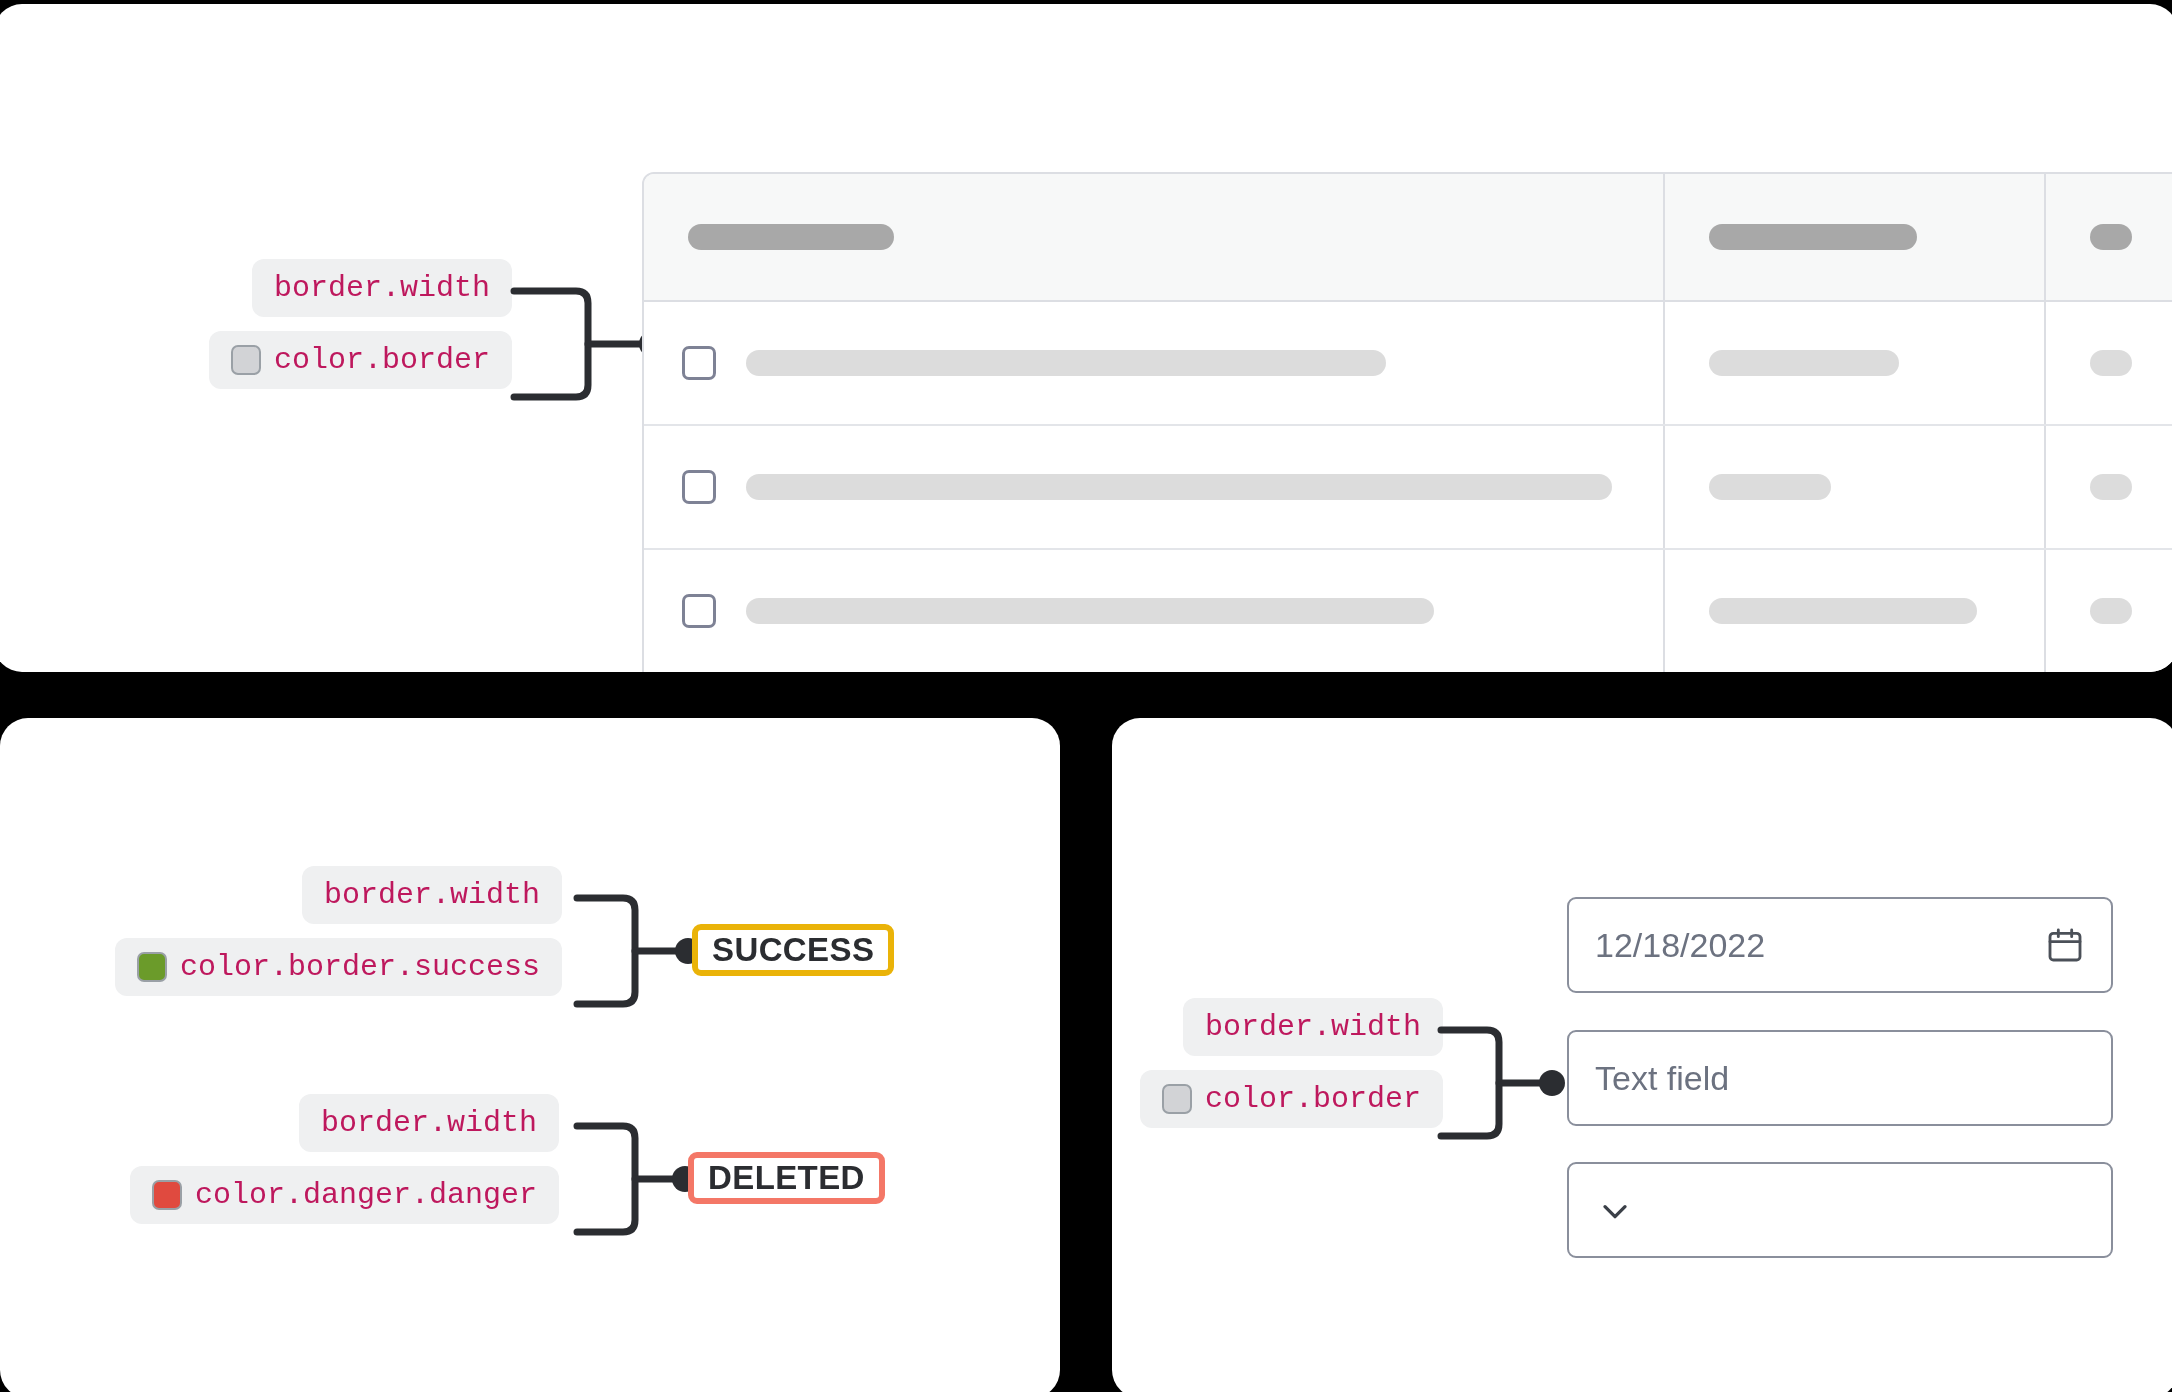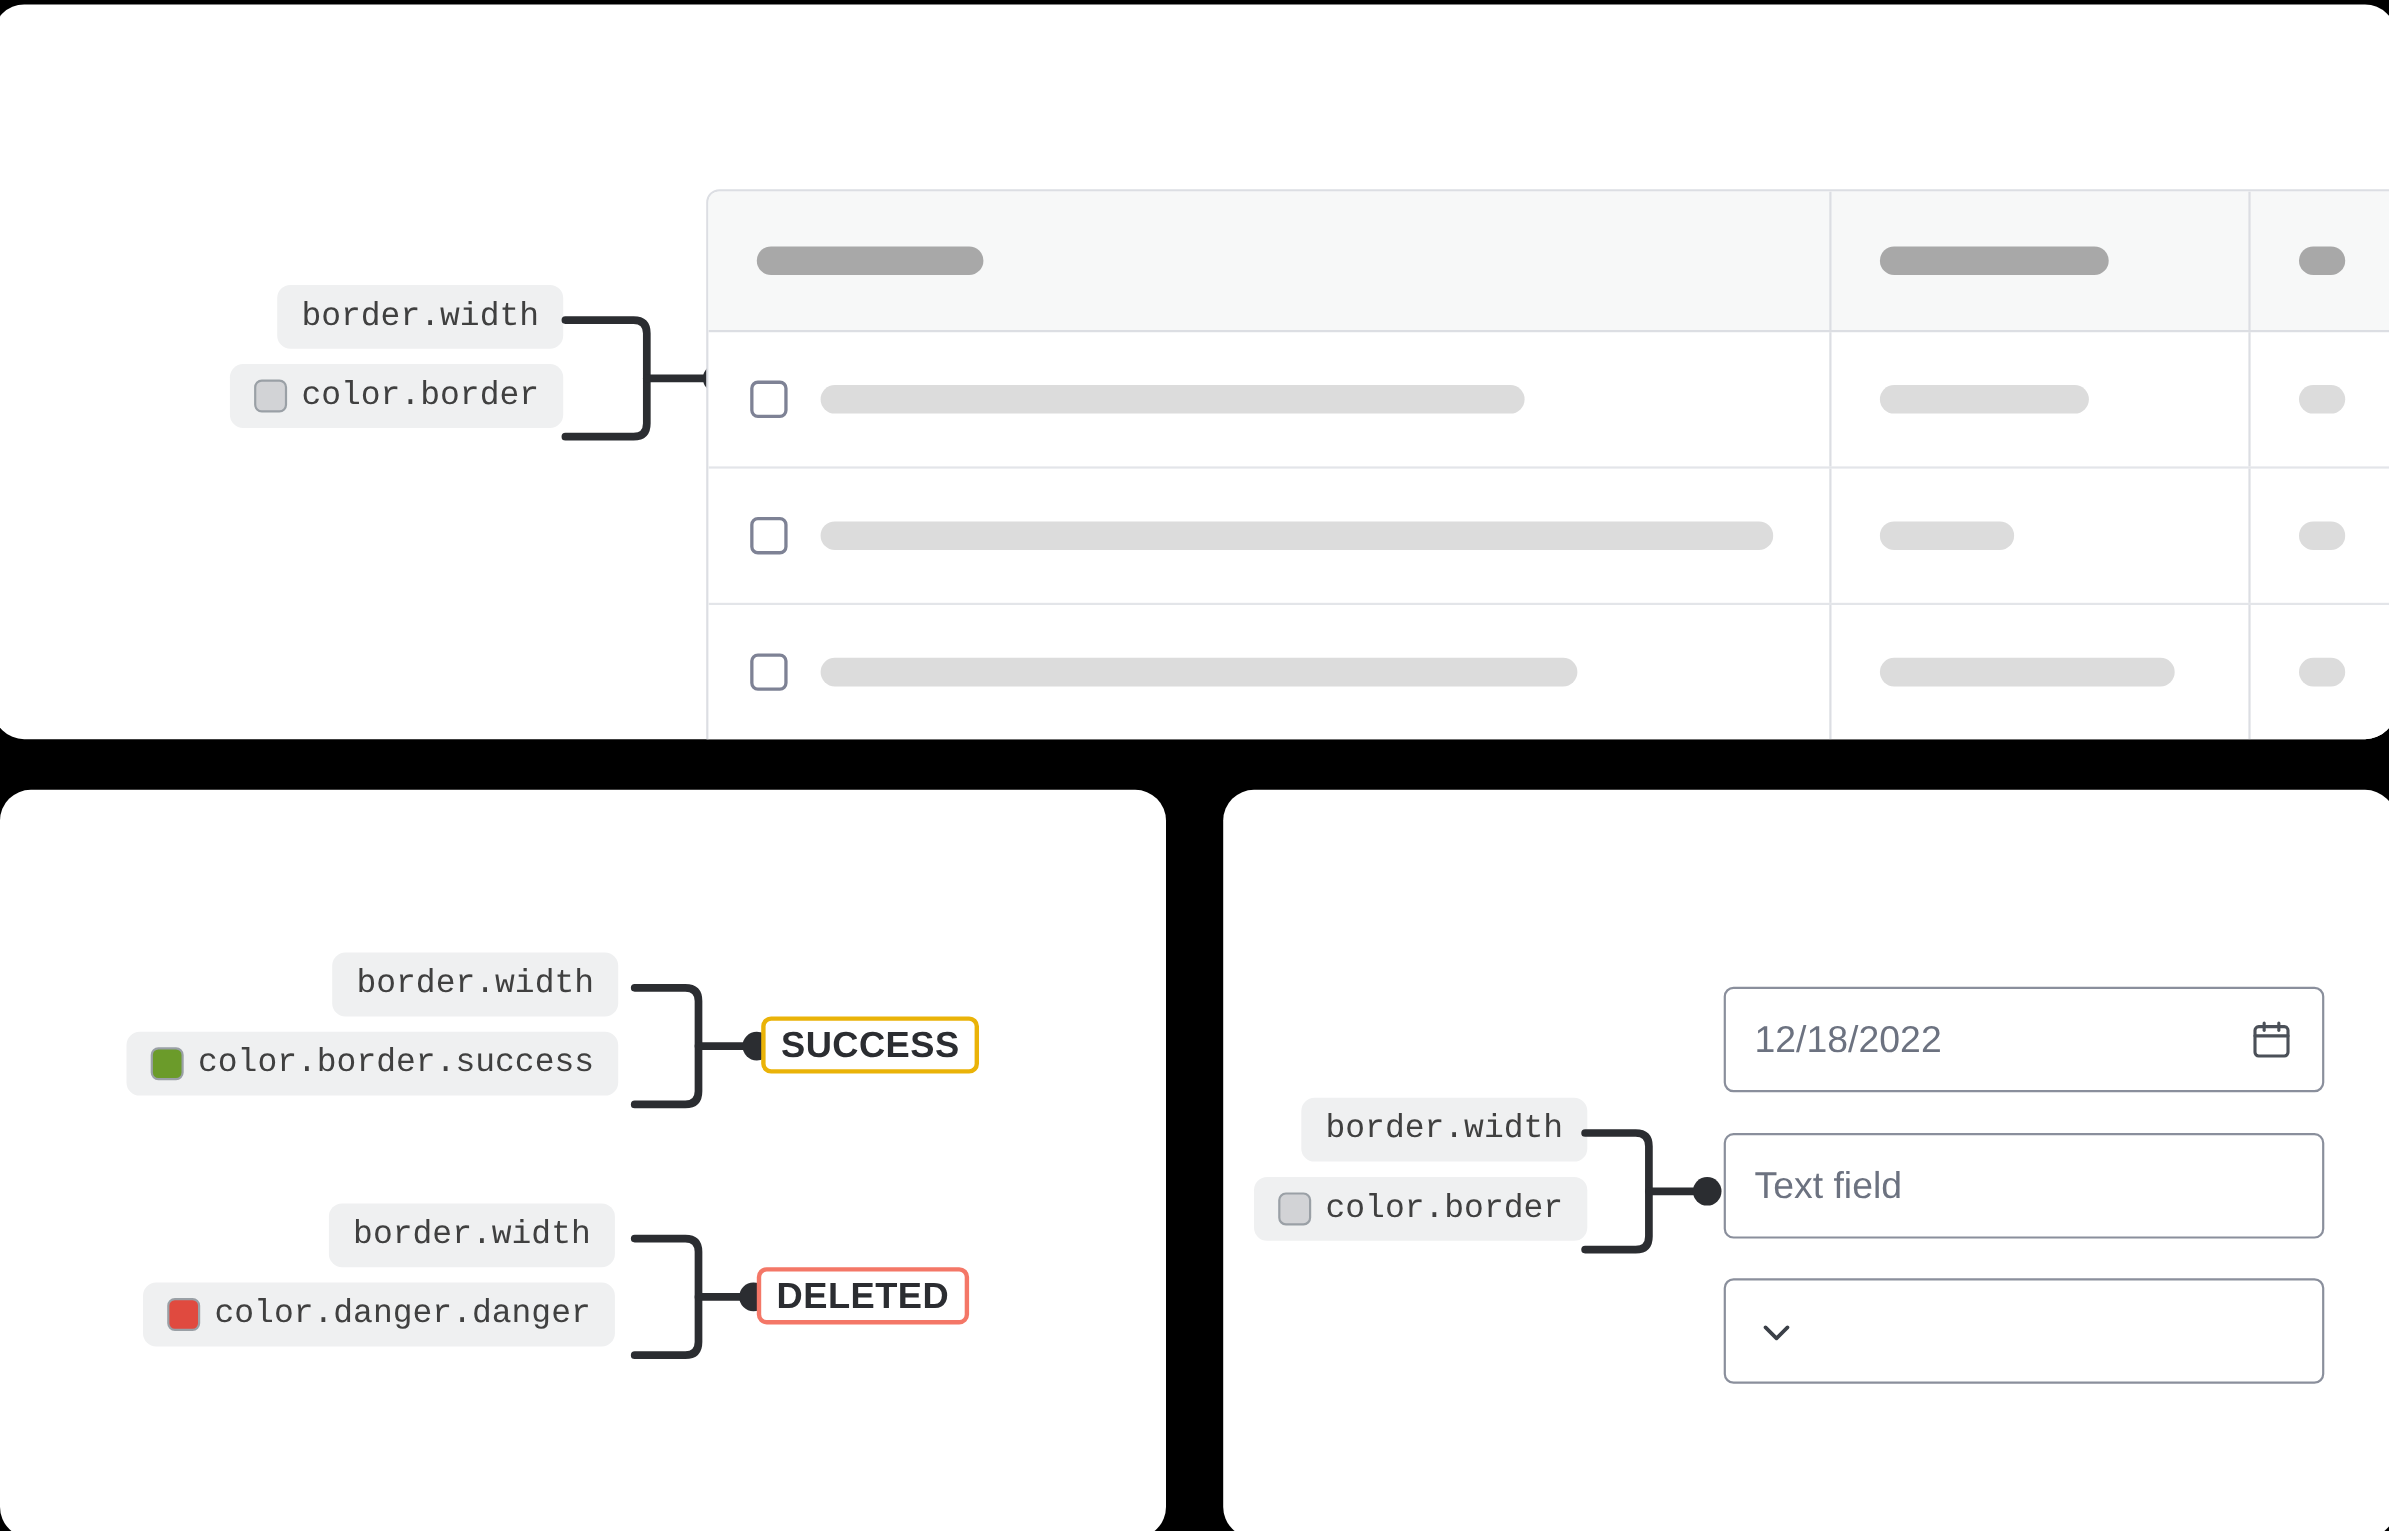--- a/index.html
+++ b/index.html
@@ -28,21 +28,21 @@
   .token {
     display: inline-flex;
     align-items: center;
     gap: 13px;
     background: #eff0f1;
     border-radius: 12px;
     padding: 9px 22px;
     font-family: "Liberation Mono", "DejaVu Sans Mono", monospace;
     font-size: 30px;
     line-height: 40px;
-    color: #404040;
+    color: #be185d;
     white-space: nowrap;
   }
   .swatch {
     width: 30px; height: 30px;
     border-radius: 7px;
     border: 2px solid #9aa0a6;
     flex: 0 0 auto;
     display: inline-block;
   }
 
@@ -79,21 +79,21 @@
   .bar { height: 26px; border-radius: 13px; background: #dcdcdc; }
   .bar.head { background: #a8a8a8; height: 26px; }
 
   
   .badge {
     position: absolute;
     display: inline-flex; align-items: center; justify-content: center;
     height: 52px;
     padding: 0 14px;
     border-radius: 9px;
-    border: 4px solid #eab308;
+    border: 6px solid #eab308;
     background: #fff;
     font-family: "Liberation Sans", sans-serif;
     font-weight: bold;
     font-size: 33px;
     letter-spacing: 0.4px;
     color: #2b2d31;
     white-space: nowrap;
   }
   .badge.danger { border-color: #f47767; }
 

